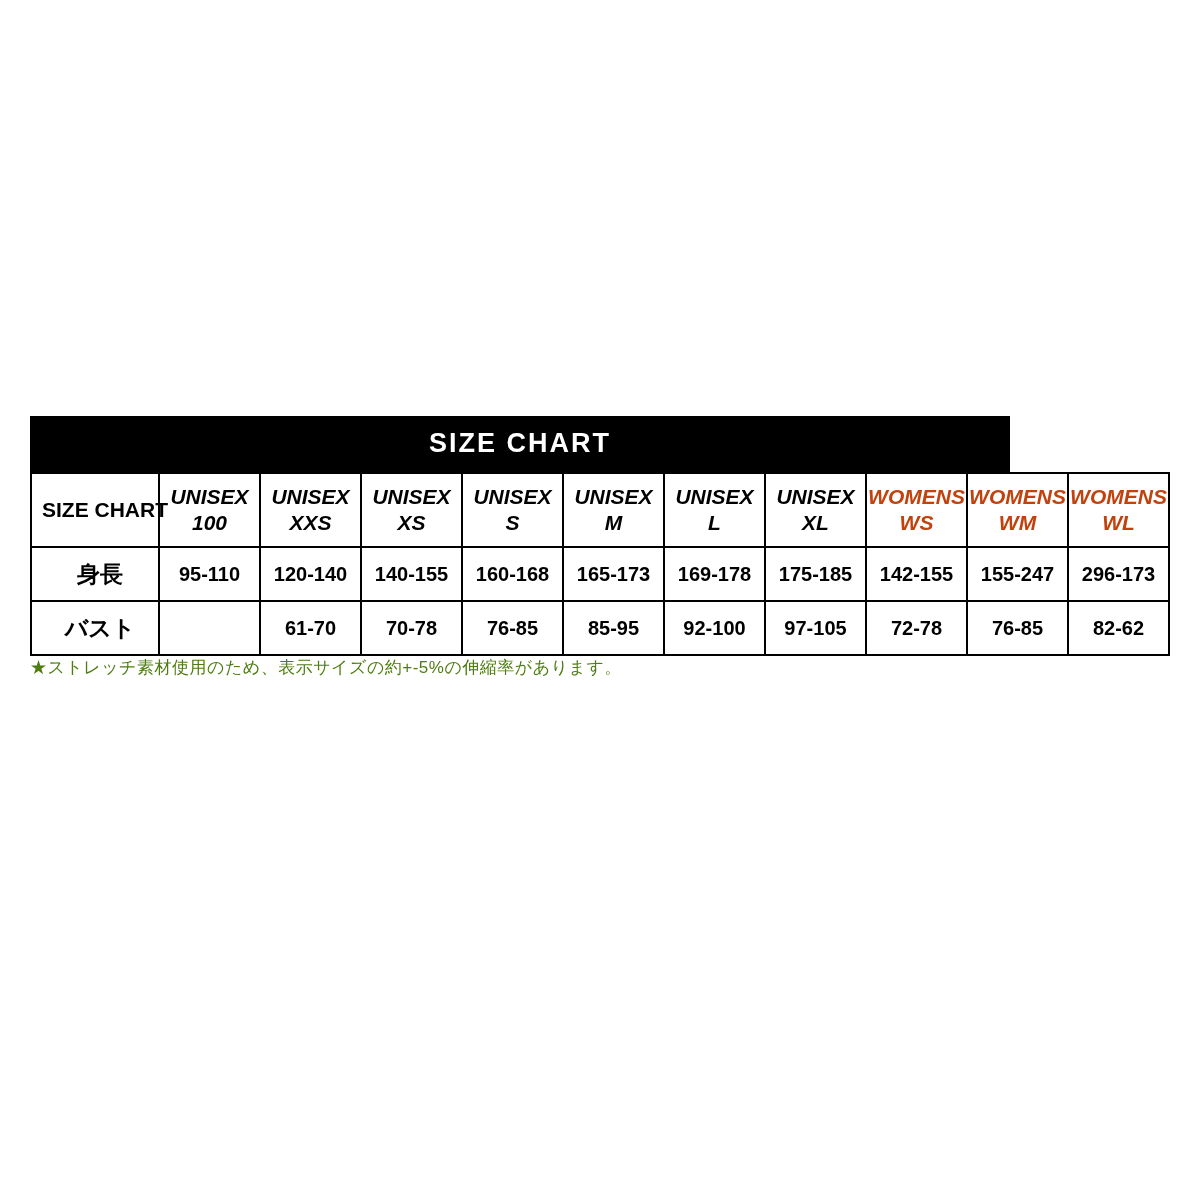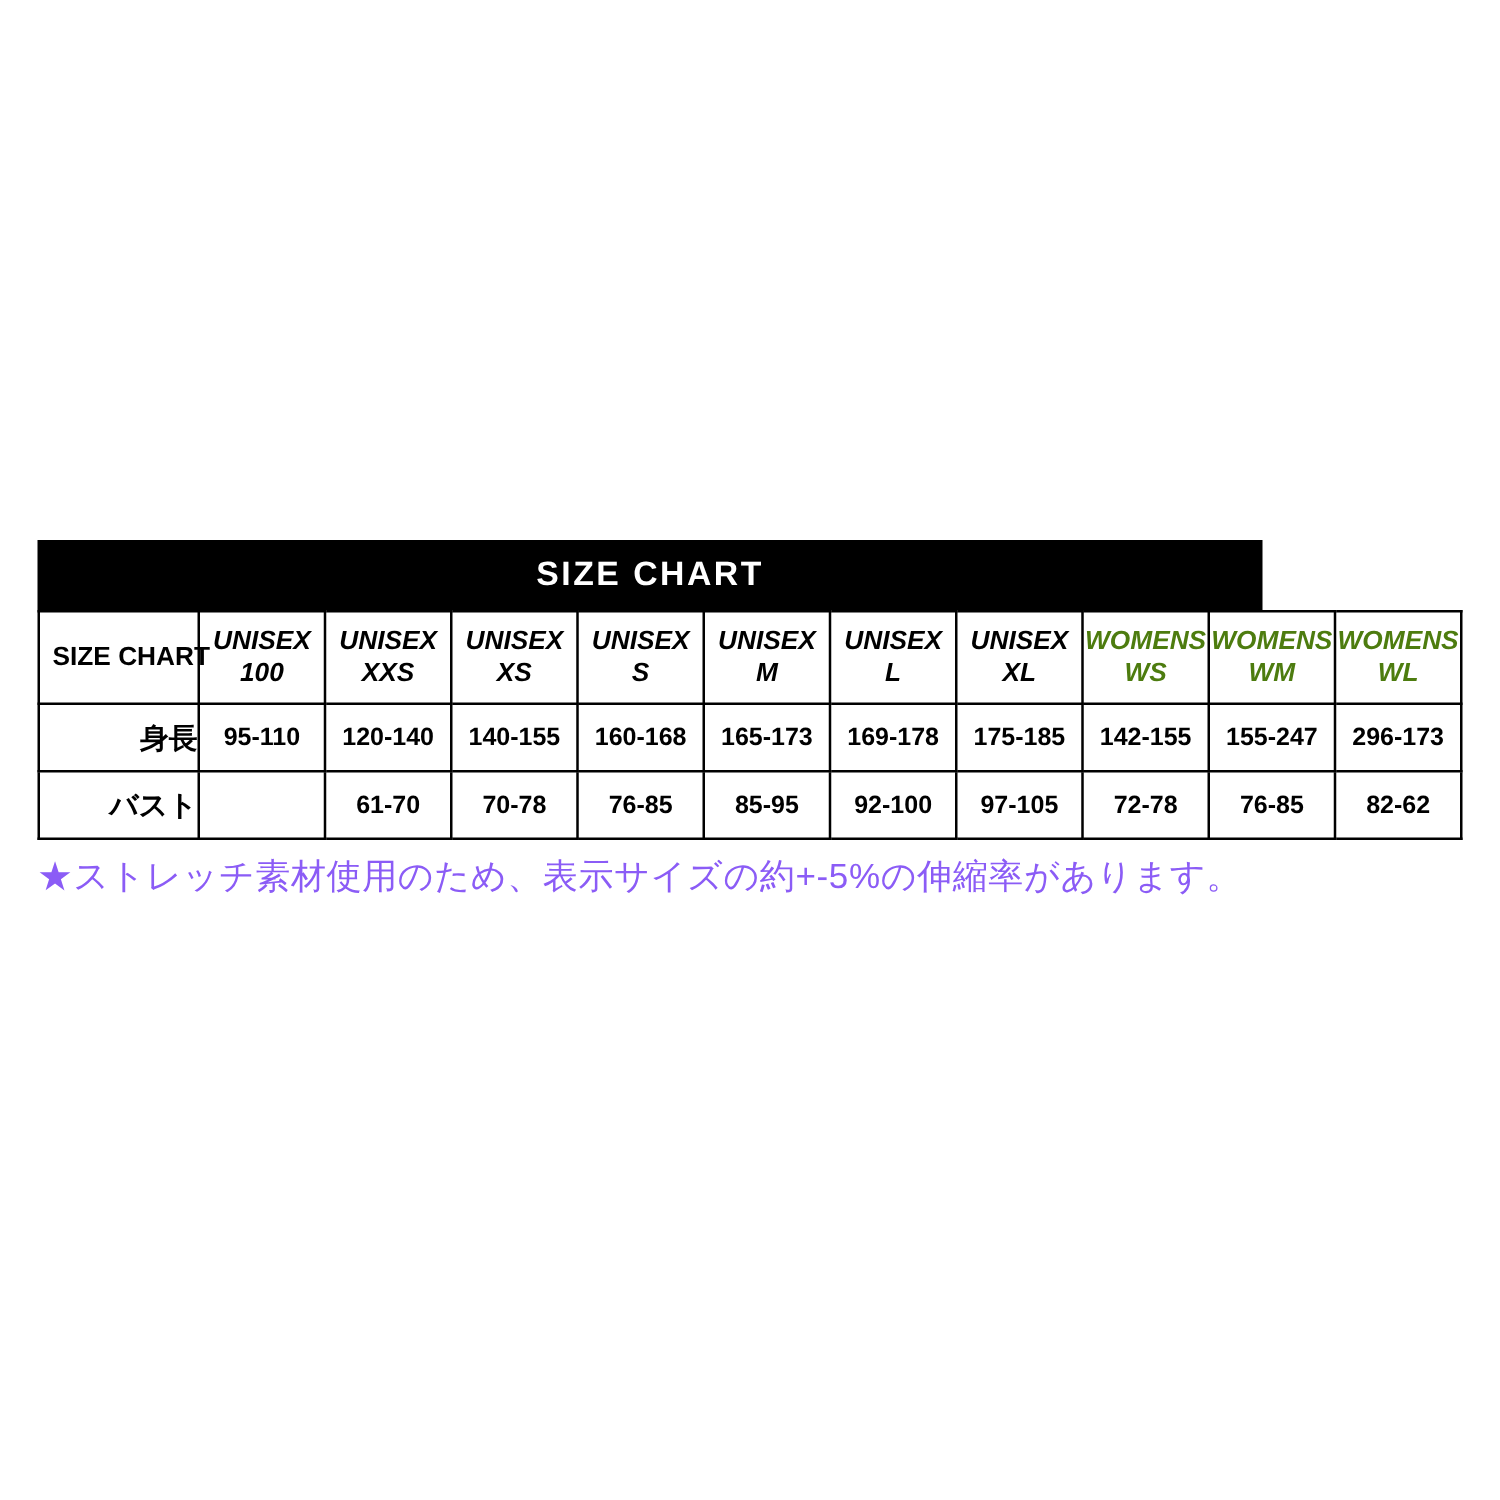--- a/index.html
+++ b/index.html
@@ -12,21 +12,21 @@
     height: 1200px;
     font-family: "Liberation Sans", sans-serif;
     color: #000000;
     position: relative;
     overflow: hidden;
   }
 
   .chart-wrap {
     position: absolute;
     left: 30px;
-    top: 432px;
+    top: 416px;
     width: 980px;
   }
 
   .chart-title-bar {
     background: #000000;
     color: #ffffff;
     text-align: center;
     font-weight: bold;
     font-size: 27px;
     letter-spacing: 2px;
@@ -65,33 +65,32 @@
     height: 72px;
     line-height: 1.25;
     font-size: 21px;
     font-style: italic;
   }
 
   table.size-table td.head .l1 { display: block; }
   table.size-table td.head .l2 { display: block; }
 
   table.size-table td.head.womens {
-    color: #4d7c0f;
+    color: #c2410c;
   }
 
   table.size-table td.rowlabel {
-    text-align: right;
+    text-align: center;
     padding-left: 10px;
     font-size: 23px;
   }
 
   .note {
-    margin-top: 10px;
-    font-size: 28px;
-    color: #8b5cf6;
+    font-size: 17px;
+    color: #4d7c0f;
     letter-spacing: 0.5px;
     white-space: nowrap;
   }
 
   
   col.c0 { width: 128px; }
   col.cx { width: 101px; }
 </style>
 </head>
 <body>

